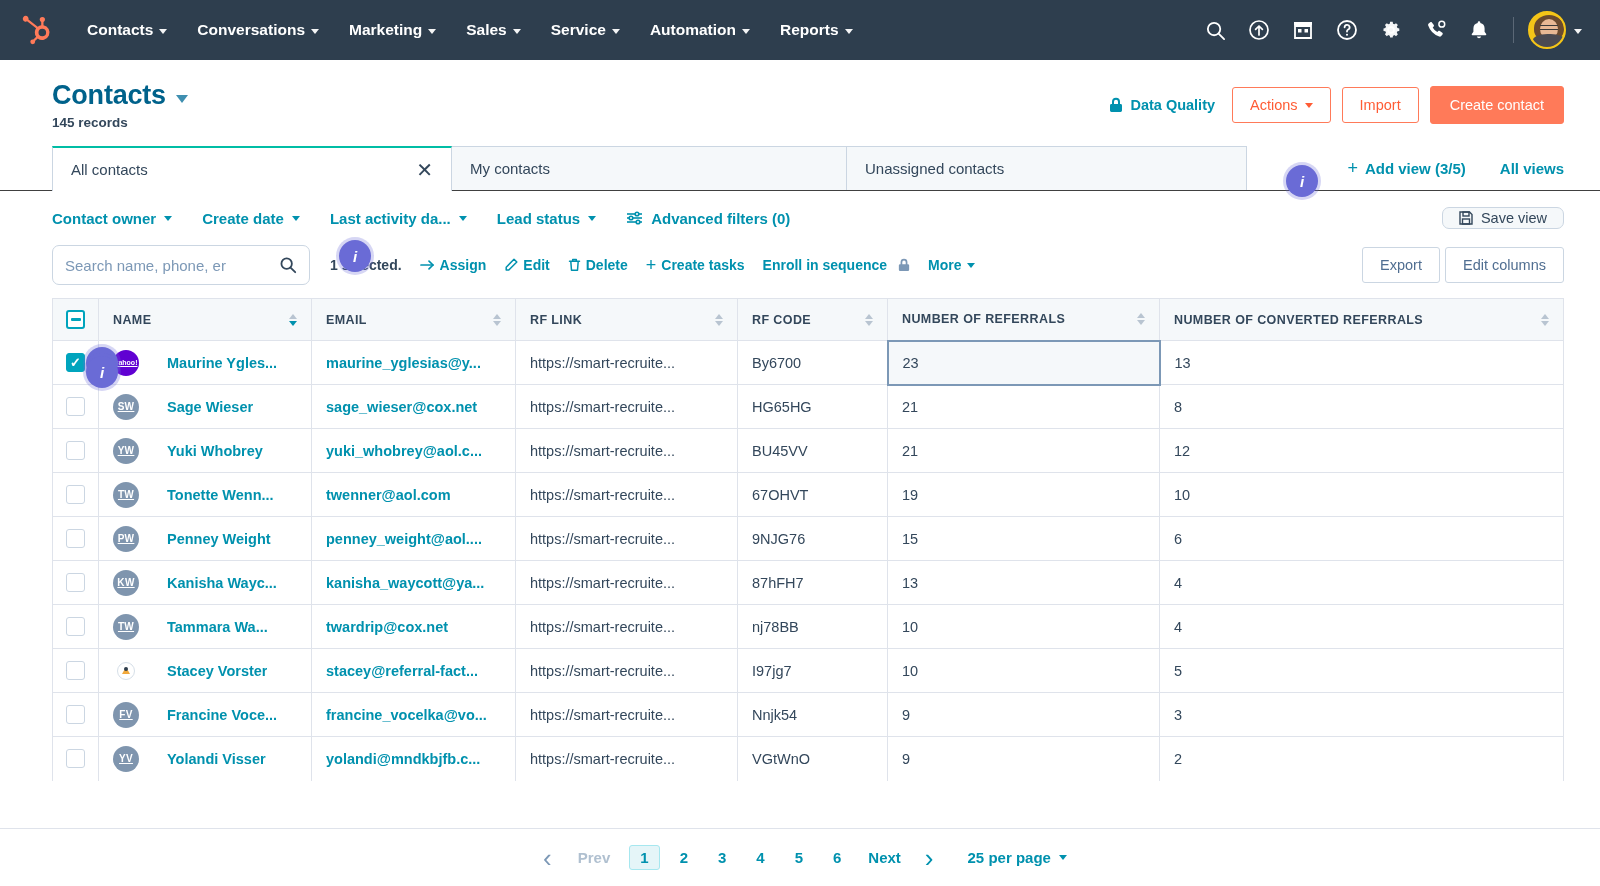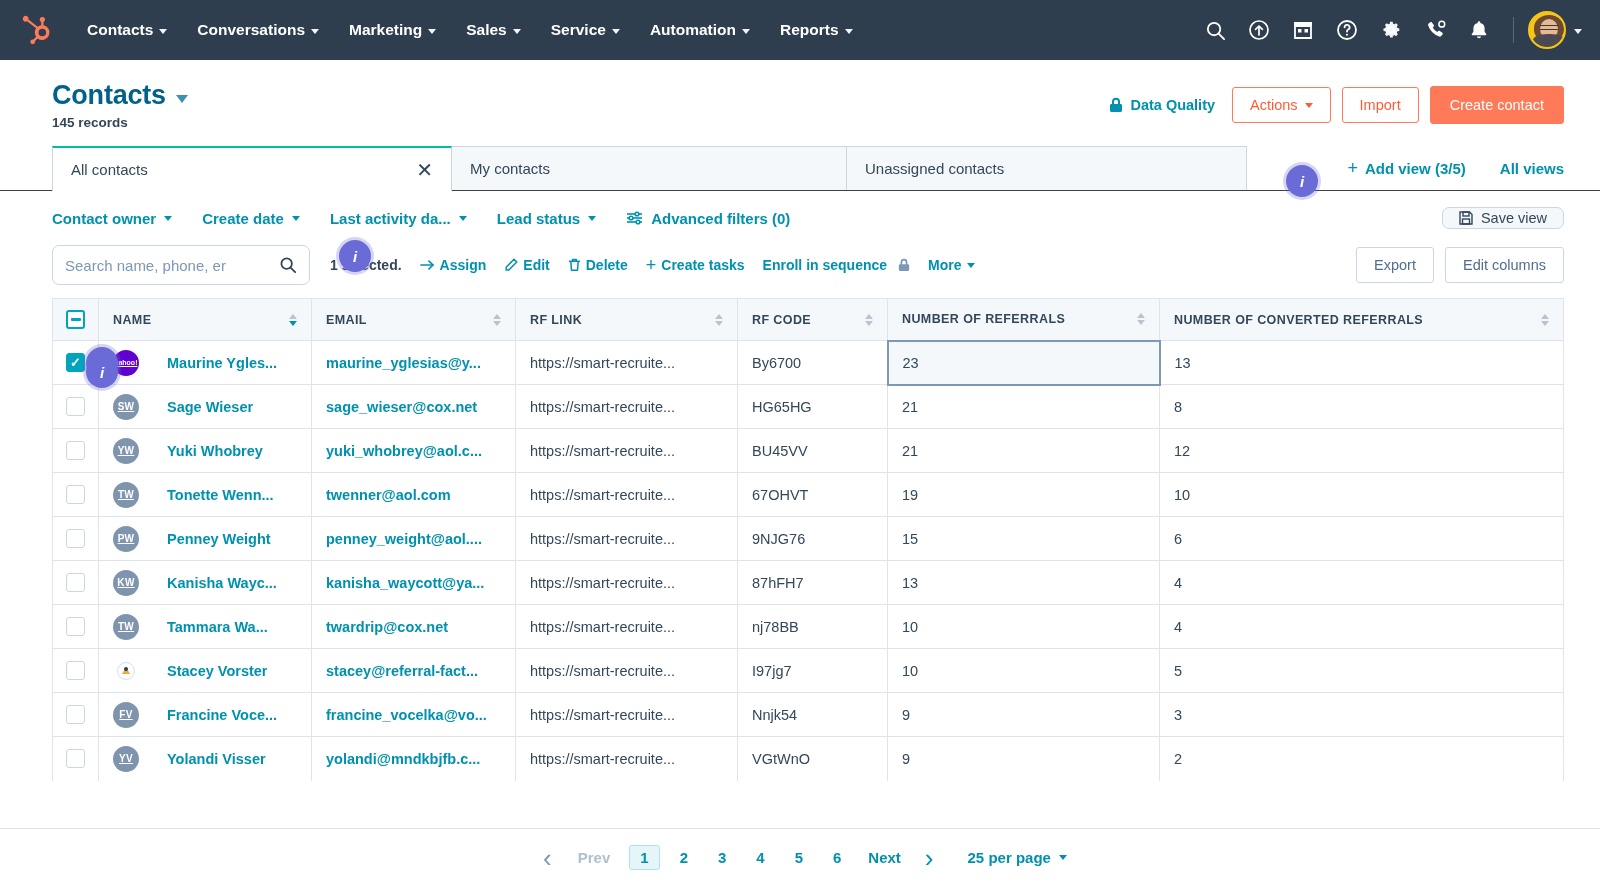--- a/index.html
+++ b/index.html
@@ -168,21 +168,21 @@
   }
   .search-box input::placeholder { color: #7c98b6; }
   .bulk-actions {
     display: flex; align-items: center; gap: 18px; font-size: 14px;
   }
   .selected-label { color: #33475b; font-weight: bold; }
   .bulk-link {
     color: #0091ae; font-weight: bold; cursor: pointer;
     display: flex; align-items: center; gap: 5px;
   }
-  .toolbar-right { margin-left: auto; display: flex; gap: 11px; }
+  .toolbar-right { margin-left: auto; display: flex; gap: 5px; }
   .btn-ghost {
     background: #fff; border: 1px solid #cbd6e2; color: #506e91;
     height: 36px; padding: 0 17px; border-radius: 3px; font-size: 14.5px;
     cursor: pointer; display: flex; align-items: center;
   }
 
   table { width: 100%; border-collapse: collapse; table-layout: fixed; }
   thead th {
     background: #f5f8fa; height: 42px; text-align: left;
     font-size: 12.5px; font-weight: bold; color: #33475b;

